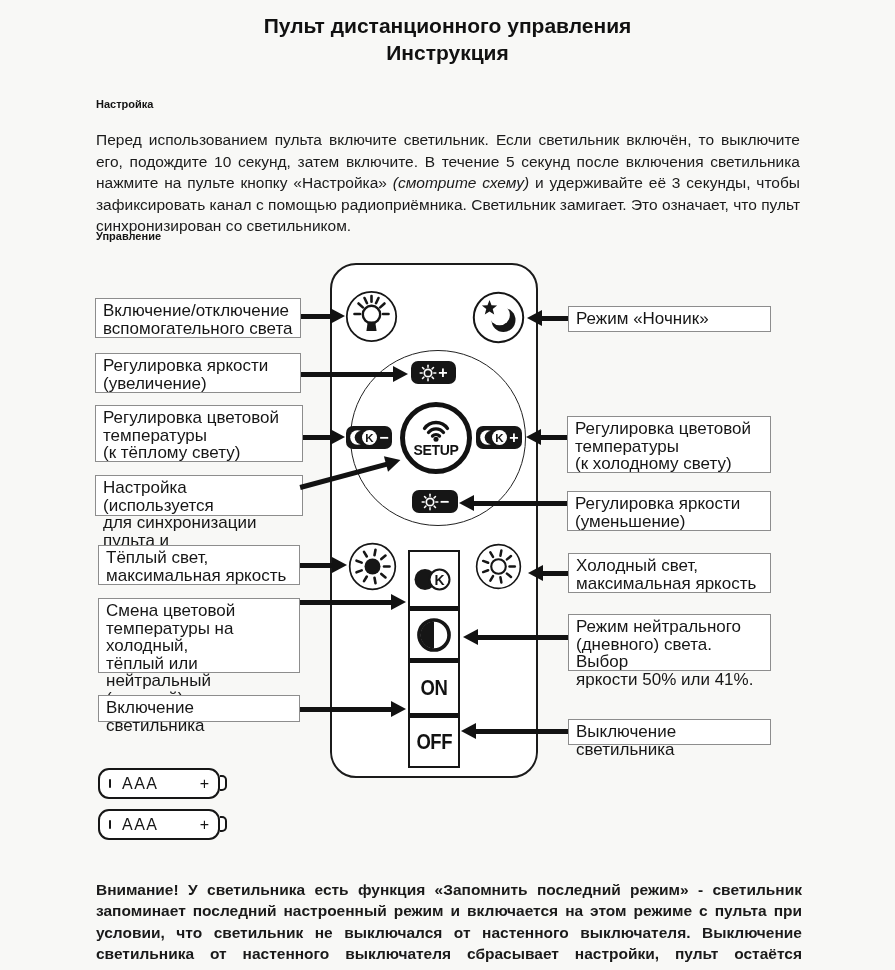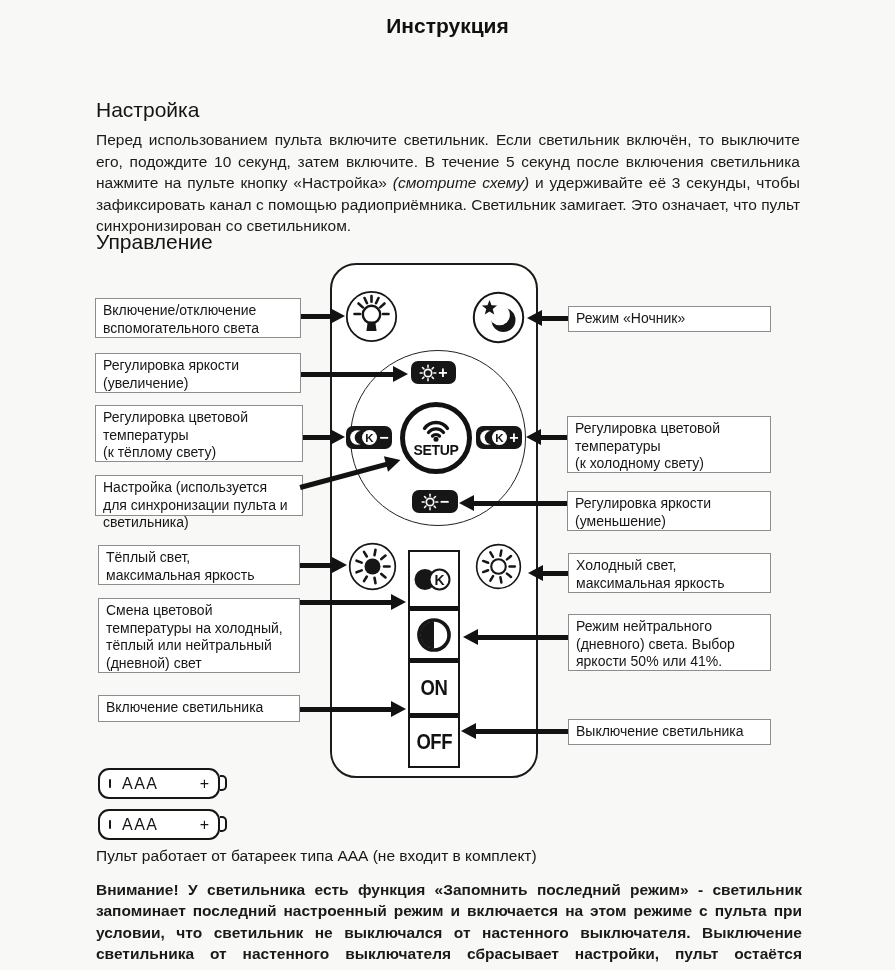--- a/index.html
+++ b/index.html
@@ -5,28 +5,28 @@
   html,body{margin:0;padding:0;background:#e9e9e7;}
   #canvas{
     position:relative;width:895px;height:970px;margin:0 auto;
     background:#f8f8f6;color:#161616;
     font-family:"Liberation Sans","DejaVu Sans",sans-serif;
     overflow:hidden;
   }
   .abs{position:absolute;}
   
   .title{left:0;right:0;top:12px;text-align:center;font-weight:bold;font-size:21px;line-height:27px;color:#111;}
-  .h{font-weight:normal;font-size:21px;color:#141414;}
+  .h{font-weight:bold;font-size:11px;color:#141414;}
   .para{font-size:15.5px;line-height:21.6px;text-align:justify;color:#1a1a1a;}
   .para i{font-style:italic;}
   .warn{font-weight:bold;}
   
   .box{
     position:absolute;background:#fff;border:1.3px solid #8d8d8d;
-    font-size:14px;line-height:17.6px;padding:3px 7px;color:#161616;
+    font-size:17px;line-height:17.6px;padding:3px 7px;color:#161616;
     white-space:pre-line;box-sizing:border-box;
   }
   
   .bar{position:absolute;height:5px;background:#121212;}
   .head-r{position:absolute;width:0;height:0;border-top:8px solid transparent;border-bottom:8px solid transparent;border-left:15px solid #121212;}
   .head-l{position:absolute;width:0;height:0;border-top:8px solid transparent;border-bottom:8px solid transparent;border-right:15px solid #121212;}
   .diag{position:absolute;width:104px;height:16px;transform:rotate(-15deg);transform-origin:left center;}
   
   .remote{left:330px;top:263px;width:208px;height:515px;border:2px solid #1b1b1b;border-radius:26px;background:#fff;box-sizing:border-box;}
   .big-circle{left:350px;top:350px;width:176px;height:176px;border:1.6px solid #222;border-radius:50%;background:#fff;box-sizing:border-box;}
@@ -55,20 +55,21 @@
   .bat-plus{margin-left:auto;margin-right:9px;font-size:16px;color:#161616;}
   .bat-nub{position:absolute;right:1px;top:7px;width:7px;height:16px;border:2.2px solid #161616;border-left:none;border-radius:0 5px 5px 0;background:#fff;box-sizing:border-box;}
   svg{display:block;}
 </style>
 </head>
 <body>
 
 <div id="canvas">
 
   <div class="abs title">
+    <div>Пульт дистанционного управления</div>
     <div>Инструкция</div>
   </div>
 
   <div class="abs h" style="left:96px;top:98px">Настройка</div>
   <div class="abs para" style="left:96px;top:129px;width:704px"><span>Перед использованием пульта включите светильник. Если светильник включён, то выключите его, подождите 10 секунд, затем включите. В течение 5 секунд после включения светильника нажмите на пульте кнопку «Настройка» </span><i>(смотрите схему)</i><span> и удерживайте её 3 секунды, чтобы зафиксировать канал с помощью радиоприёмника. Светильник замигает. Это означает, что пульт синхронизирован со светильником.</span></div>
 
   <div class="abs h" style="left:96px;top:230px">Управление</div>
 
   <div class="abs remote"></div>
 
@@ -305,17 +306,16 @@
     <div class="bat-nub"></div>
   </div>
   <div class="battery" style="top:809px">
     <div class="bat-body">
       <span class="bat-tick"></span>
       <span class="bat-label">AAA</span>
       <span class="bat-plus">+</span>
     </div>
     <div class="bat-nub"></div>
   </div>
-  <div class="abs" style="left:96px;top:847px;font-size:15.5px">Пульт работает от батареек типа ААА (не входит в комплект)</div>
 
   <div class="abs para warn" style="left:96px;top:879px;width:706px;line-height:21.3px">Внимание! У светильника есть функция «Запомнить последний режим» - светильник запоминает последний настроенный режим и включается на этом режиме с пульта при условии, что светильник не выключался от настенного выключателя. Выключение светильника от настенного выключателя сбрасывает настройки, пульт остаётся привязанным.</div>
 
 </div>
 
 </body></html>

